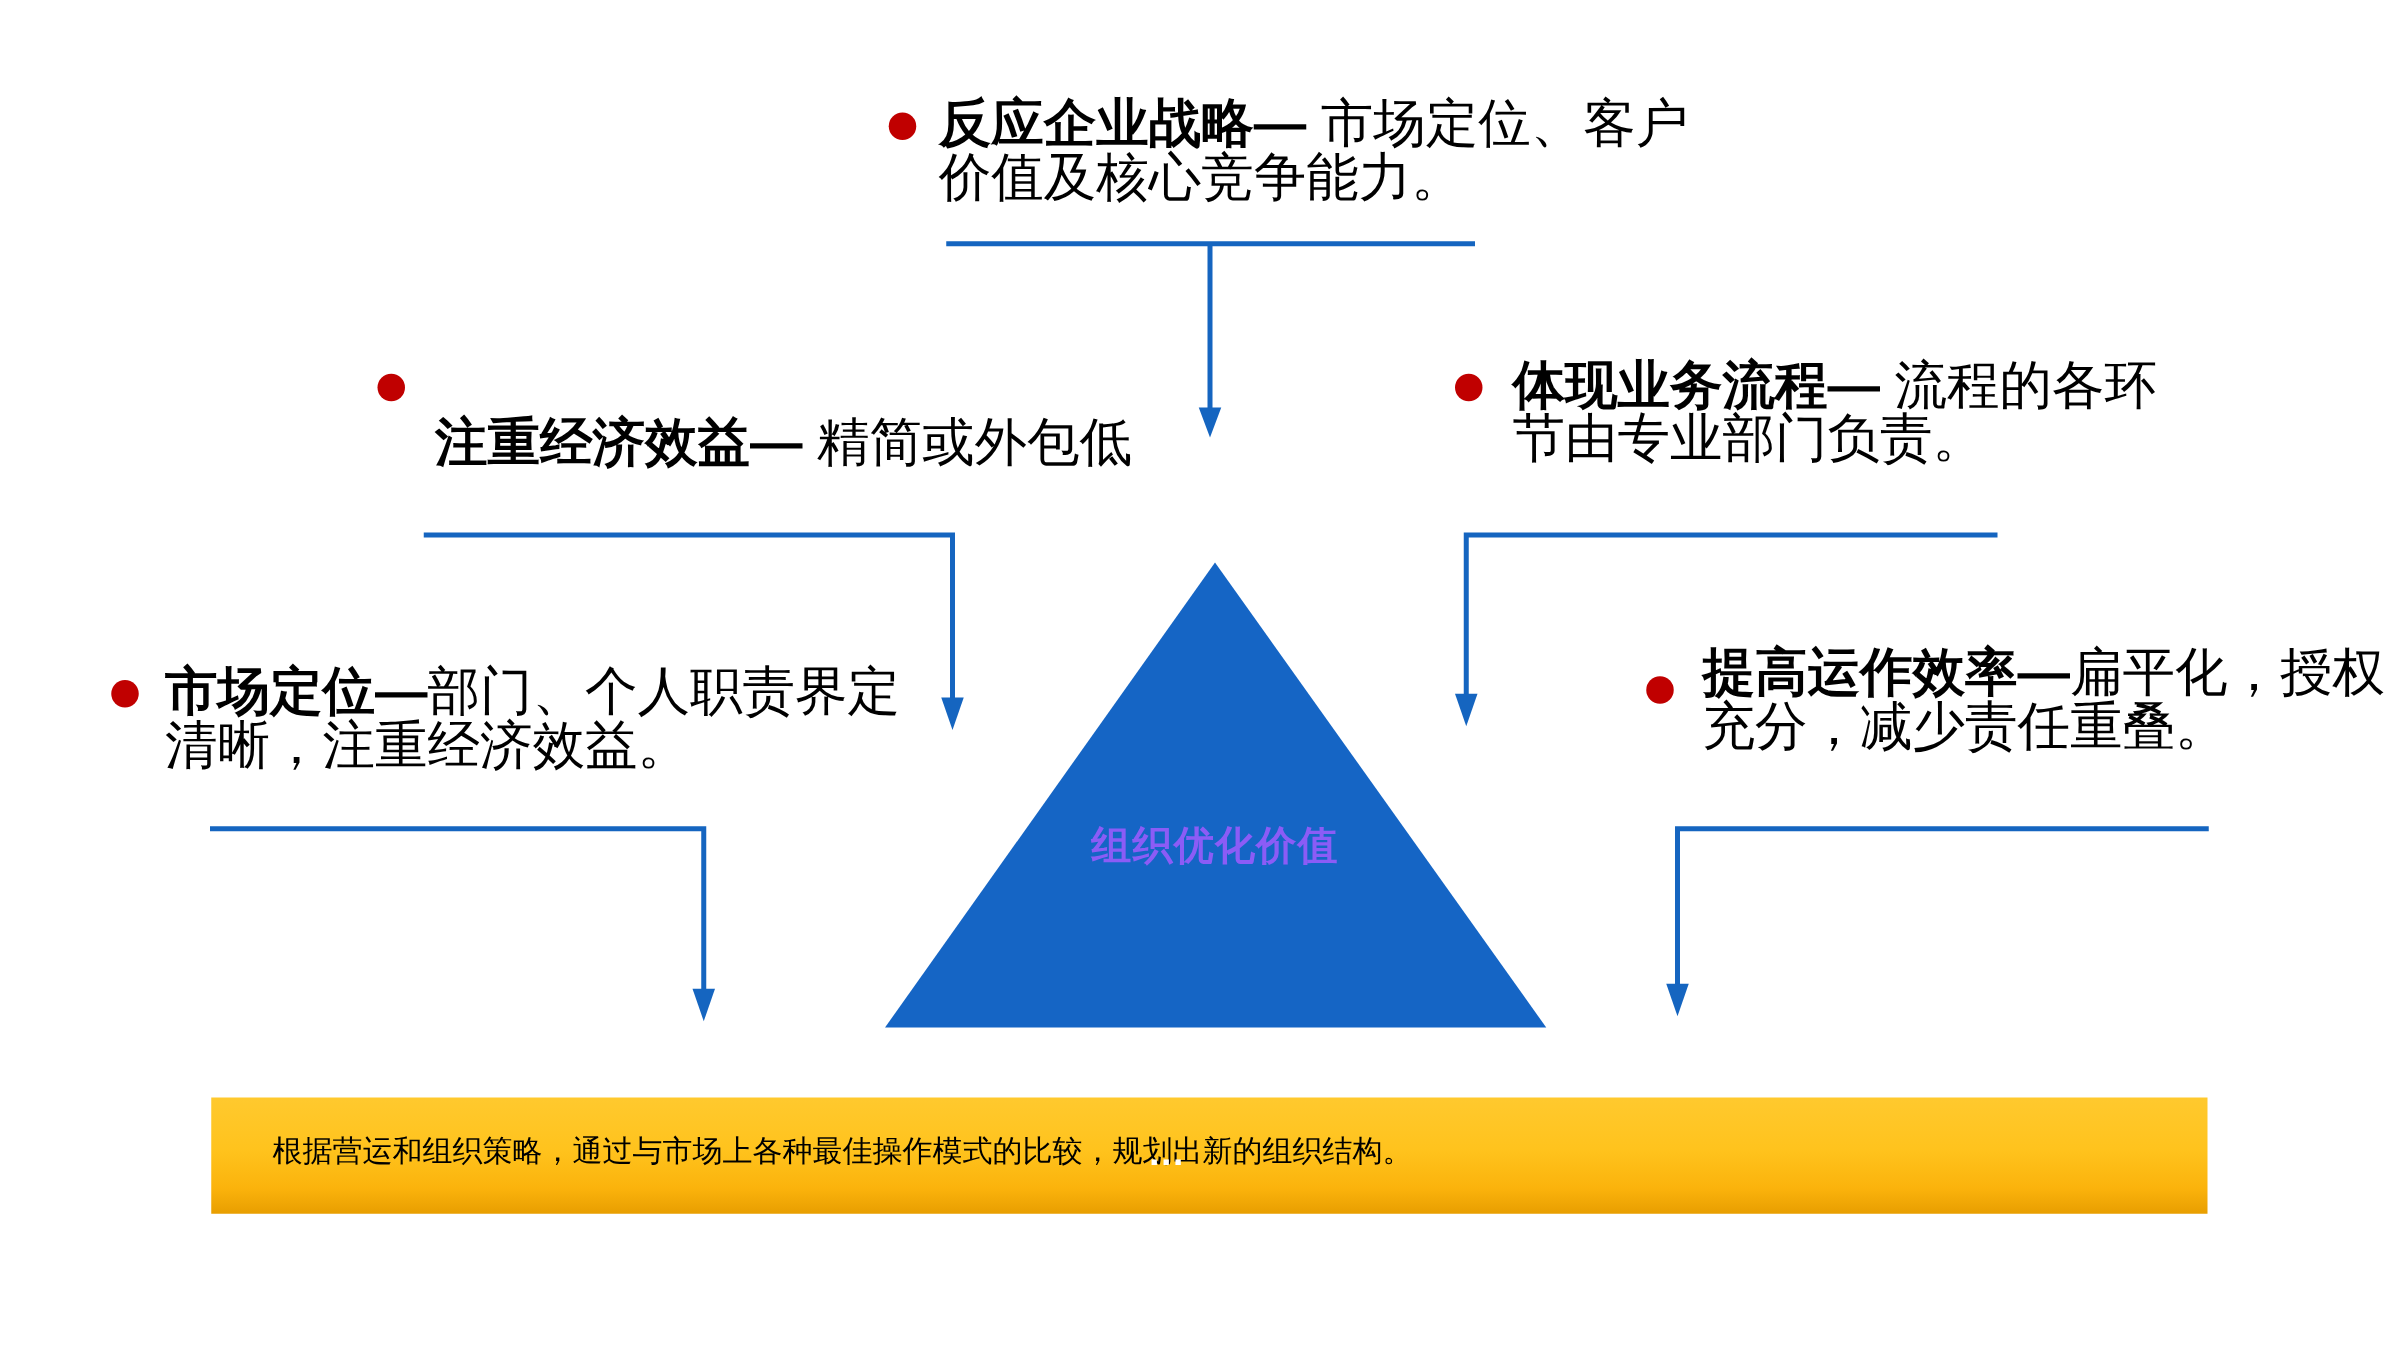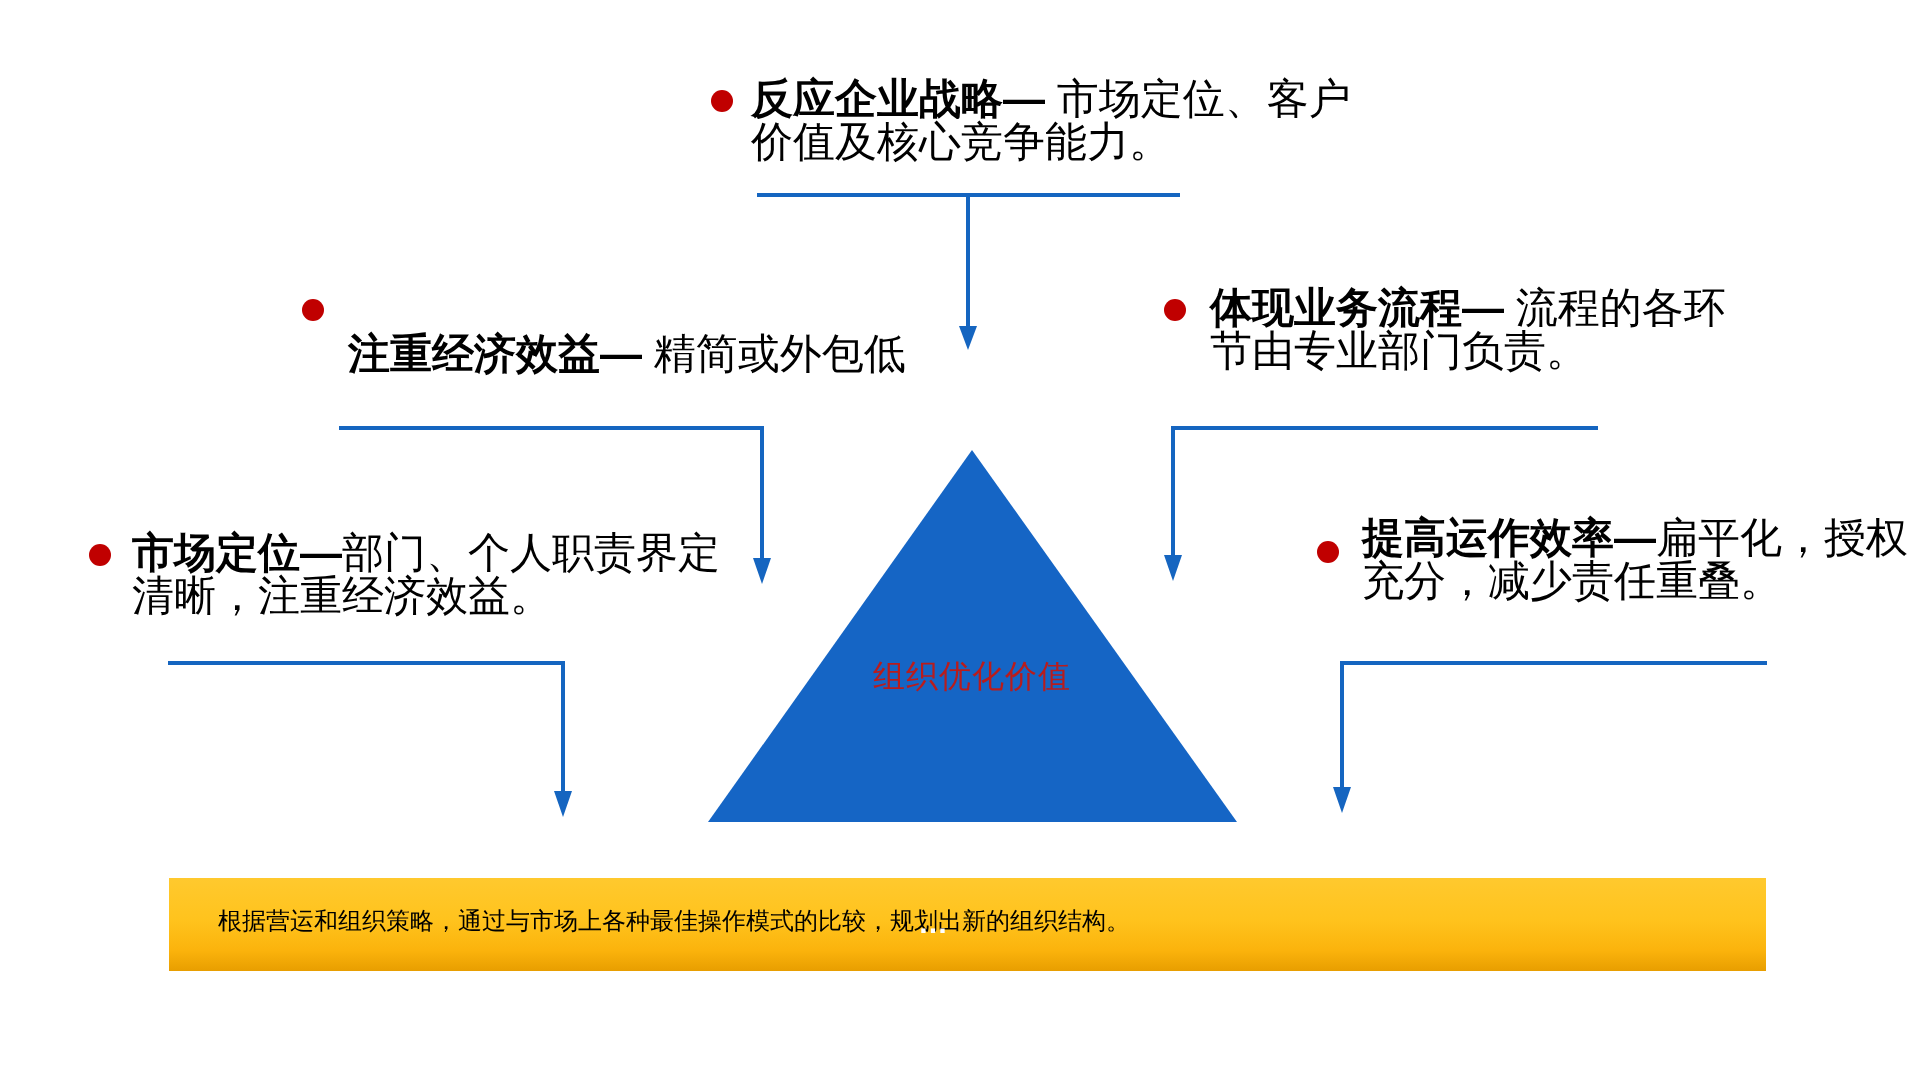--- a/index.html
+++ b/index.html
@@ -21,21 +21,21 @@
   }
   .bullet-text{
     position:absolute;
     font-size:42px;line-height:43px;color:#000;
     white-space:nowrap;letter-spacing:0;
   }
   .bullet-text .b{font-weight:700;}
   
   #triangle-label{
     position:absolute;left:772px;top:655px;width:400px;
-    text-align:center;font-size:32px;font-weight:400;color:#b91c1c;
+    text-align:center;font-size:32px;font-weight:700;color:#8b5cf6;
     letter-spacing:1px;
   }
   
   #bottom-bar{
     position:absolute;left:169px;top:878px;width:1597px;height:93px;
     background:linear-gradient(180deg,#FFC92E 0%,#FFC31D 45%,#FBB30C 78%,#E89E00 100%);
     display:flex;align-items:center;
   }
   #bottom-bar .bar-text{
     padding-left:49px;

